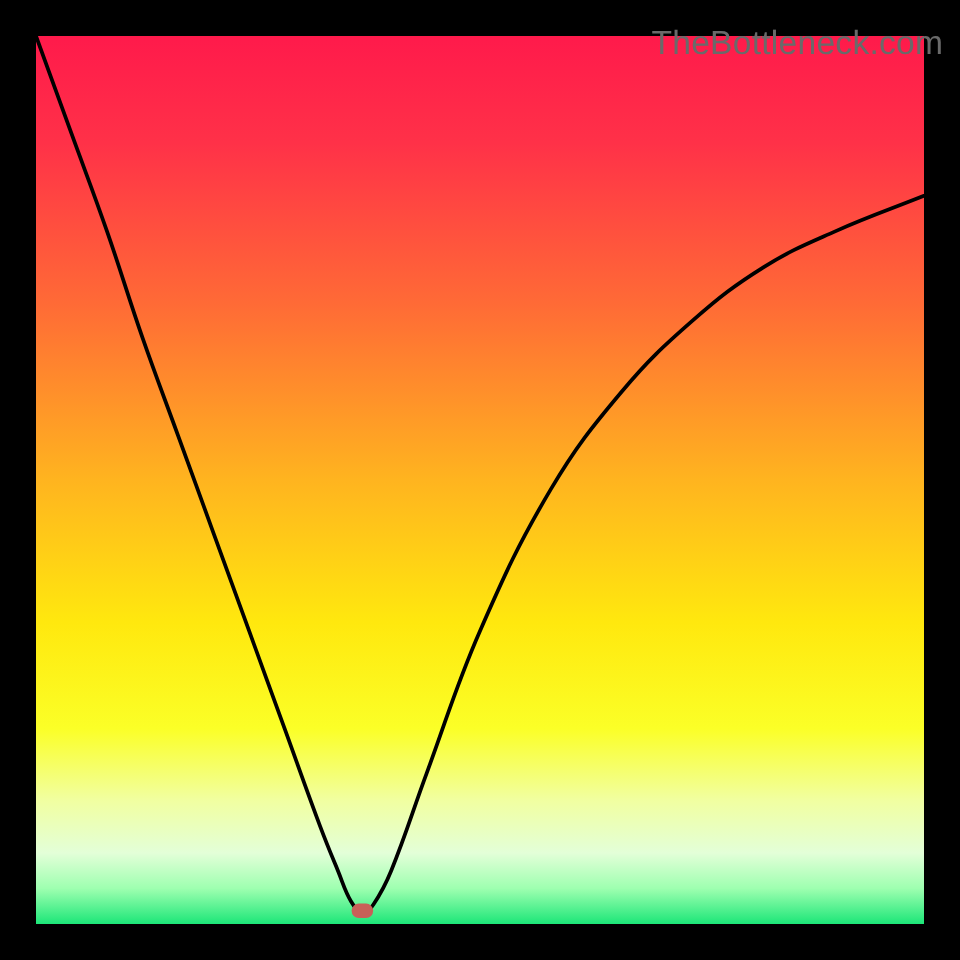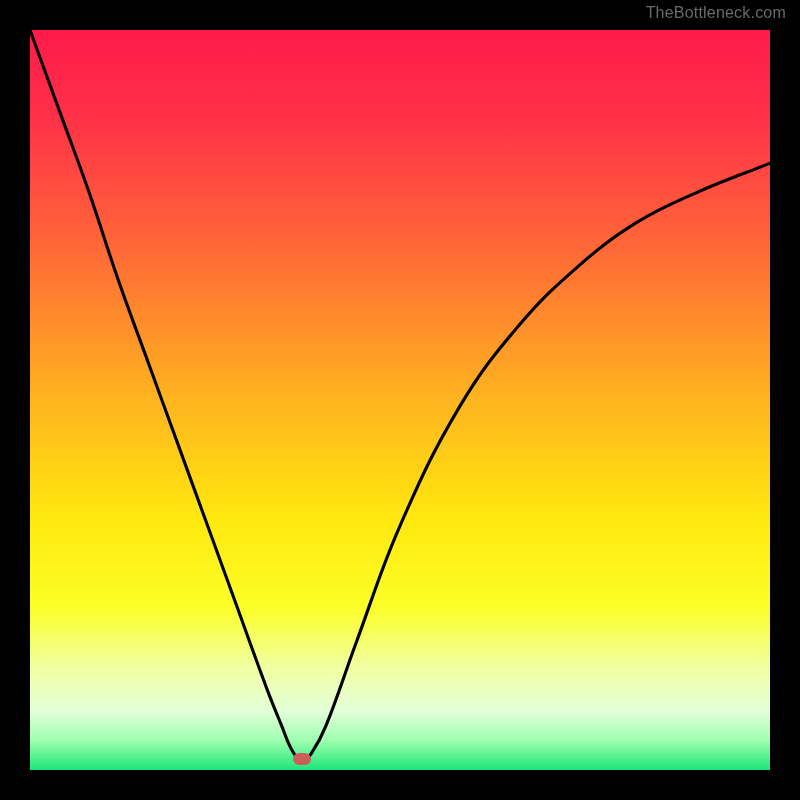--- a/index.html
+++ b/index.html
@@ -26,24 +26,24 @@
     width: 740px;
     height: 740px;
     overflow: hidden;
   }
   .gradient {
     position: absolute;
     inset: 0;
   }
   .watermark {
     position: absolute;
-    top: 4px;
+    top: 20px;
     right: 14px;
     color: #6a6a6a;
-    font-size: 16px;
+    font-size: 28px;
     font-weight: 500;
     letter-spacing: 0.2px;
   }
   svg.curve {
     position: absolute;
     inset: 0;
     width: 100%;
     height: 100%;
   }
   .marker {

